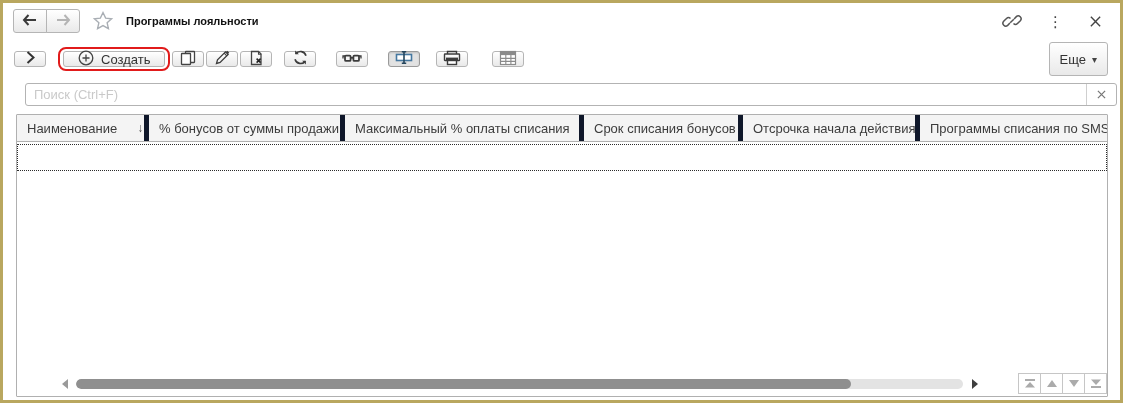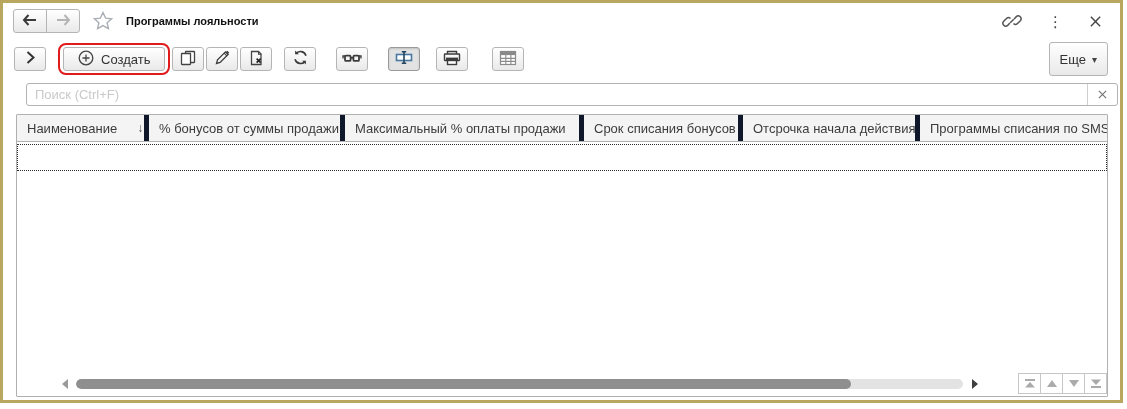--- a/index.html
+++ b/index.html
@@ -20,38 +20,38 @@
   .navbtn.fwd  { border-radius:0 3px 3px 0; margin-left:-1px; }
   .star { margin-left:12px; display:flex; align-items:center; cursor:pointer; }
   .title { margin-left:12px; font-size:11px; font-weight:bold; color:#111; }
   .tb-right { margin-left:auto; display:flex; align-items:center; gap:26px; padding-right:18px; }
   .tb-ic { display:flex; align-items:center; cursor:pointer; }
   .kebab { font-size:15px; color:#444; line-height:1; letter-spacing:0; }
 
   
   .toolbar { height:40px; display:flex; align-items:center; padding-left:11px; }
   .btn {
-    height:24px; display:inline-flex; align-items:center; justify-content:center;
+    height:16px; display:inline-flex; align-items:center; justify-content:center;
     background:linear-gradient(#ffffff,#e9e9e9); border:1px solid #b5b5b5;
     border-radius:3px; cursor:pointer; color:#333; font-size:13px;
   }
   .btn.icon { width:32px; }
   .btn.pressed { background:#e2e2e2; border-color:#9a9a9a; box-shadow:inset 0 1px 2px rgba(0,0,0,.15); }
   .expand-btn { width:30px; }
   .annotation {
     margin-left:12px; border:2px solid #e11b1b; border-radius:8px; padding:2px 3px;
     display:inline-flex;
   }
   .create-btn { padding:0 14px; gap:7px; }
   .gap2 { margin-left:2px; } .gap12 { margin-left:12px; } .gap20 { margin-left:20px; }
   .gap16 { margin-left:16px; } .gap24 { margin-left:24px; }
   .more-btn { margin-left:auto; margin-right:12px; height:26px; padding:16px 10px; gap:6px; }
 
   
-  .search-row { padding:4px 0 0 10px;margin-left:13px; }
+  .search-row { padding:4px 0 0 22px; }
   .search-box {
     width:1092px; height:23px; border:1px solid #b3b3b3; border-radius:3px;
     display:flex; align-items:center; background:#fff;
   }
   .search-box input {
     flex:1; border:none; outline:none; height:100%; padding:0 8px; font-size:13px;
     font-family:"Liberation Sans","DejaVu Sans",sans-serif; color:#333; background:transparent;
   }
   .search-box input::placeholder { color:#c9c9c9; opacity:1; }
   .search-clear {
@@ -254,21 +254,21 @@
   <div class="grid">
     <div class="grid-header">
       <div class="hcell c0">
         <span>Наименование</span>
         <span class="sortarrow">↓</span>
       </div>
       <div class="hcell c1">
         <span>% бонусов от суммы продажи</span>
       </div>
       <div class="hcell c2">
-        <span>Максимальный % оплаты продажи</span>
+        <span>Максимальный % оплаты списания</span>
       </div>
       <div class="hcell c3">
         <span>Срок списания бонусов</span>
       </div>
       <div class="hcell c4">
         <span>Отсрочка начала действия…</span>
       </div>
       <div class="hcell c5">
         <span>Программы списания по SMS</span>
       </div>

